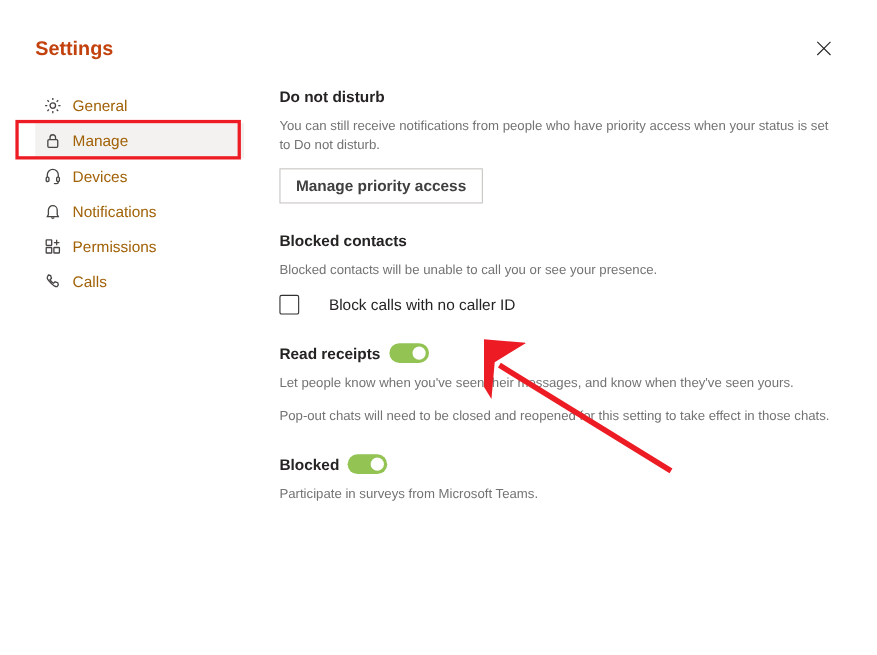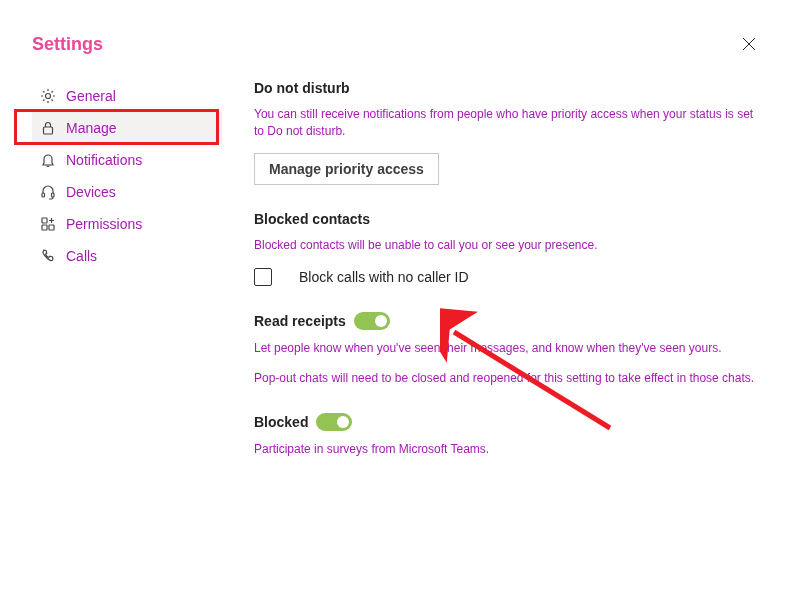--- a/index.html
+++ b/index.html
@@ -1,31 +1,31 @@
 <!DOCTYPE html>
 <html><head>
   <meta charset="utf-8">
   <style>
     * { margin: 0; padding: 0; box-sizing: border-box; font-family: "Segoe UI", -apple-system, sans-serif; }
     body { width: 797px; height: 595px; background: #fff; position: relative; overflow: hidden; }
     .header { display: flex; justify-content: space-between; align-items: center; padding: 28px 32px 20px 32px; }
-    .title { font-size: 18px; font-weight: 700; color: #ec4899; }
+    .title { font-size: 18px; font-weight: 700; color: #c2410c; }
     .close-btn { width: 32px; height: 32px; display: flex; align-items: center; justify-content: center; cursor: pointer; color: #252423; }
     .close-btn svg { width: 14px; height: 14px; }
     .body { display: flex; padding: 0 32px; }
     .sidebar { width: 190px; flex-shrink: 0; }
-    .sidebar-item { display: flex; align-items: center; height: 32px; padding: 0 8px; cursor: pointer; color: #a21caf; font-size: 14px; position: relative; }
+    .sidebar-item { display: flex; align-items: center; height: 32px; padding: 0 8px; cursor: pointer; color: #a16207; font-size: 14px; position: relative; }
     .sidebar-item.selected { background: #f3f2f1; }
     .sidebar-item .icon { width: 16px; height: 16px; margin-right: 10px; display: flex; align-items: center; justify-content: center; color: #484644; }
     .sidebar-item .icon svg { width: 16px; height: 16px; stroke: currentColor; fill: none; stroke-width: 1.2; }
     .highlight-box { position: absolute; border: 3px solid #ed1c24; left: 14px; top: 109px; width: 205px; height: 36px; pointer-events: none; z-index: 10; }
     .content { flex: 1; padding-left: 32px; padding-right: 10px; }
     .section { margin-bottom: 26px; }
     .section-title { font-size: 14px; font-weight: 700; color: #252423; margin-bottom: 10px; display: flex; align-items: center; }
-    .section-desc { font-size: 12px; color: #a21caf; line-height: 1.45; margin-bottom: 12px; }
+    .section-desc { font-size: 12px; color: #737373; line-height: 1.45; margin-bottom: 12px; }
     .btn { border: 1px solid #c8c6c4; background: #fff; padding: 7px 14px; font-size: 14px; color: #404040; cursor: pointer; font-weight: 600; }
     .checkbox-row { display: flex; align-items: center; margin: 14px 0; }
     .checkbox { width: 18px; height: 18px; border: 1px solid #323130; border-radius: 2px; margin-right: 10px; cursor: pointer; }
     .checkbox-label { font-size: 14px; color: #252423; margin-left: 17px; }
     .toggle { width: 36px; height: 18px; background: #92c353; border-radius: 9px; position: relative; display: inline-block; cursor: pointer; margin-left: 8px; vertical-align: middle; }
     .toggle::after { content: ""; position: absolute; width: 12px; height: 12px; background: #fff; border-radius: 50%; top: 3px; right: 3px; }
     .arrow { position: absolute; left: 440px; top: 308px; pointer-events: none; z-index: 11; }
   </style>
 </head>
 <body>
@@ -55,36 +55,36 @@
           <svg viewBox="0 0 16 16">
             <rect x="3.5" y="7" width="9" height="7" rx="1"></rect>
             <path d="M5.5 7V5a2.5 2.5 0 015 0v2"></path>
           </svg>
         </span>
       <span>Manage</span>
     </div>
     <div class="sidebar-item">
       <span class="icon">
           <svg viewBox="0 0 16 16">
-            <path d="M4 11V7a4 4 0 018 0v4l1 2H3l1-2z"></path>
-            <path d="M7 13.5a1 1 0 002 0"></path>
-          </svg>
-        </span>
-      <span>Notifications</span>
-    </div>
-    <div class="sidebar-item">
-      <span class="icon">
-          <svg viewBox="0 0 16 16">
             <path d="M3 9V7a5 5 0 0110 0v2"></path>
             <rect x="2" y="9" width="2.5" height="4" rx="1"></rect>
             <rect x="11.5" y="9" width="2.5" height="4" rx="1"></rect>
             <path d="M13 13v.5a1.5 1.5 0 01-1.5 1.5H9"></path>
           </svg>
         </span>
       <span>Devices</span>
+    </div>
+    <div class="sidebar-item">
+      <span class="icon">
+          <svg viewBox="0 0 16 16">
+            <path d="M4 11V7a4 4 0 018 0v4l1 2H3l1-2z"></path>
+            <path d="M7 13.5a1 1 0 002 0"></path>
+          </svg>
+        </span>
+      <span>Notifications</span>
     </div>
     <div class="sidebar-item">
       <span class="icon">
           <svg viewBox="0 0 16 16">
             <rect x="2" y="2" width="5" height="5" rx="0.5"></rect>
             <rect x="2" y="9" width="5" height="5" rx="0.5"></rect>
             <rect x="9" y="9" width="5" height="5" rx="0.5"></rect>
             <path d="M11.5 2v5M9 4.5h5"></path>
           </svg>
         </span>

